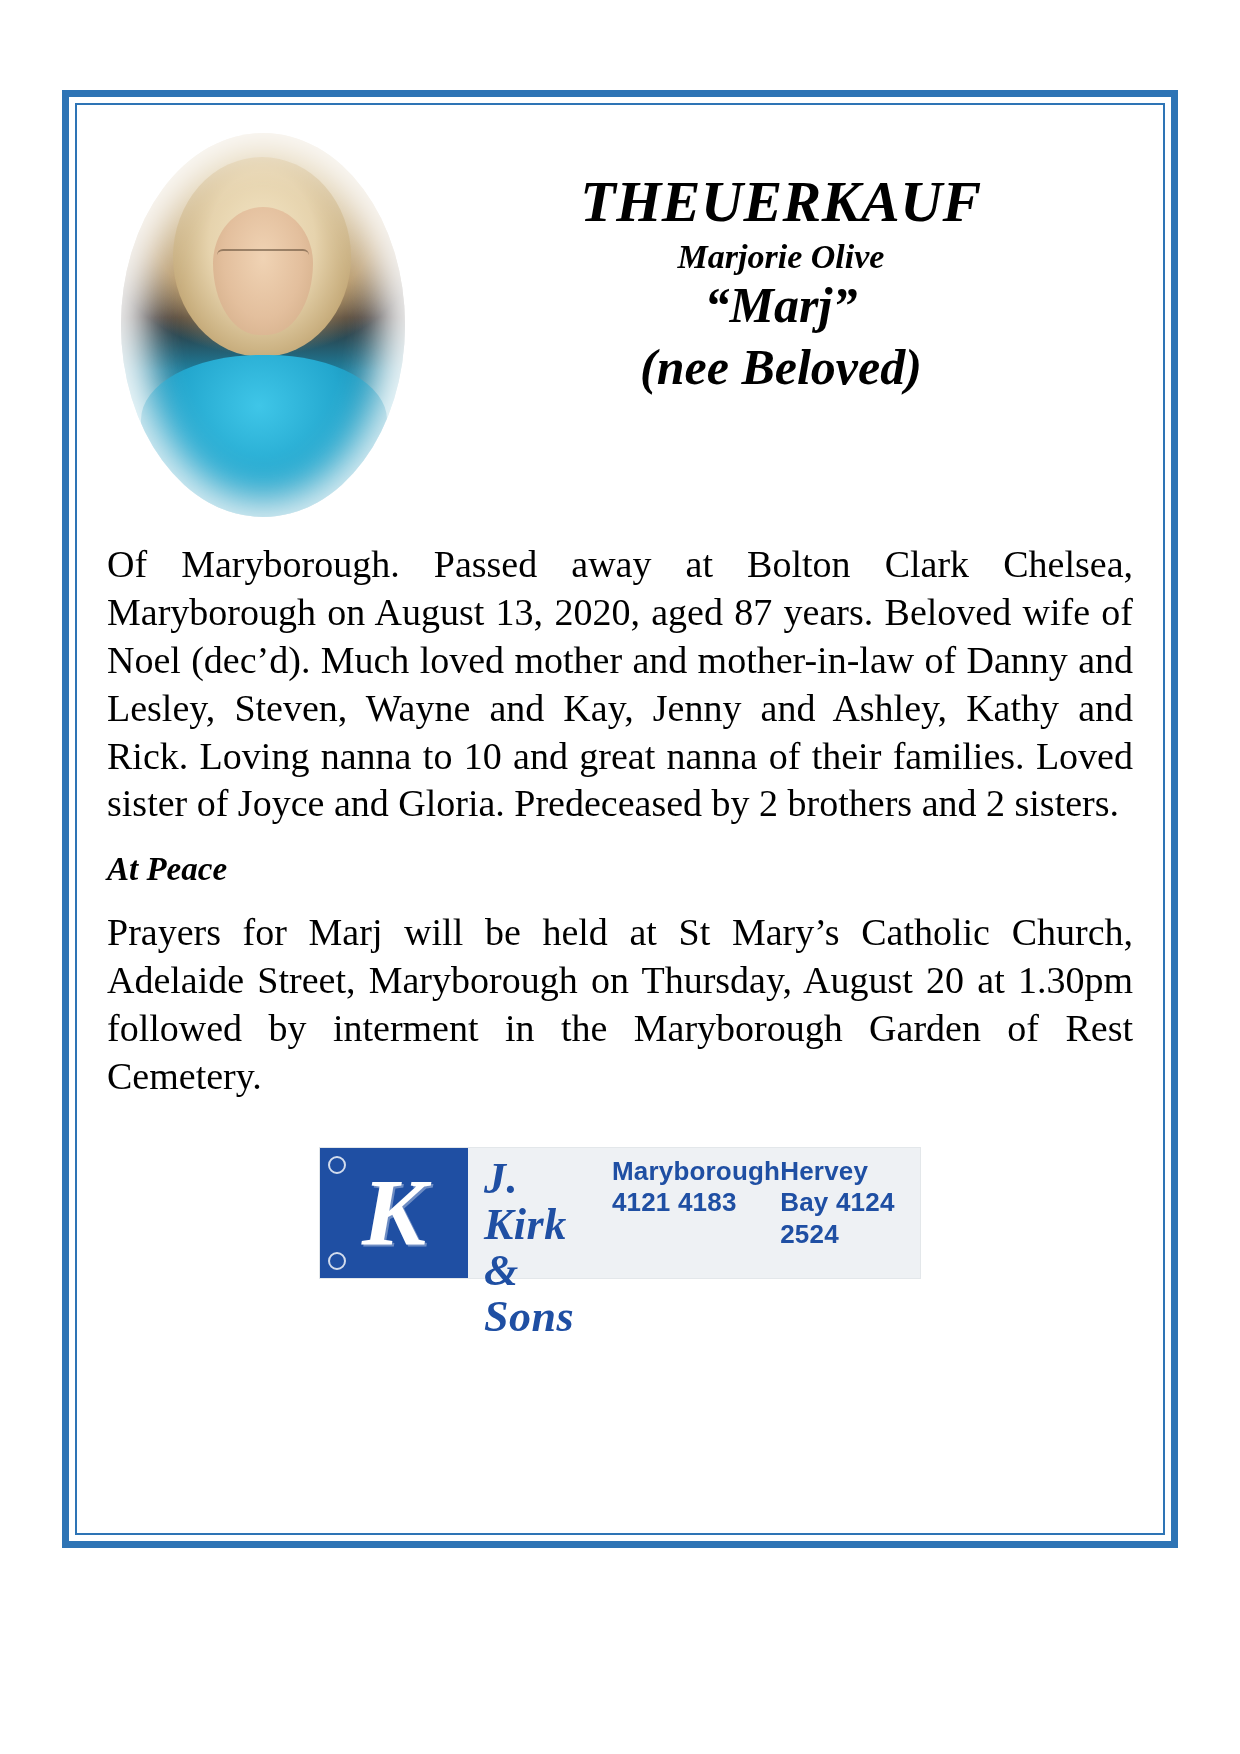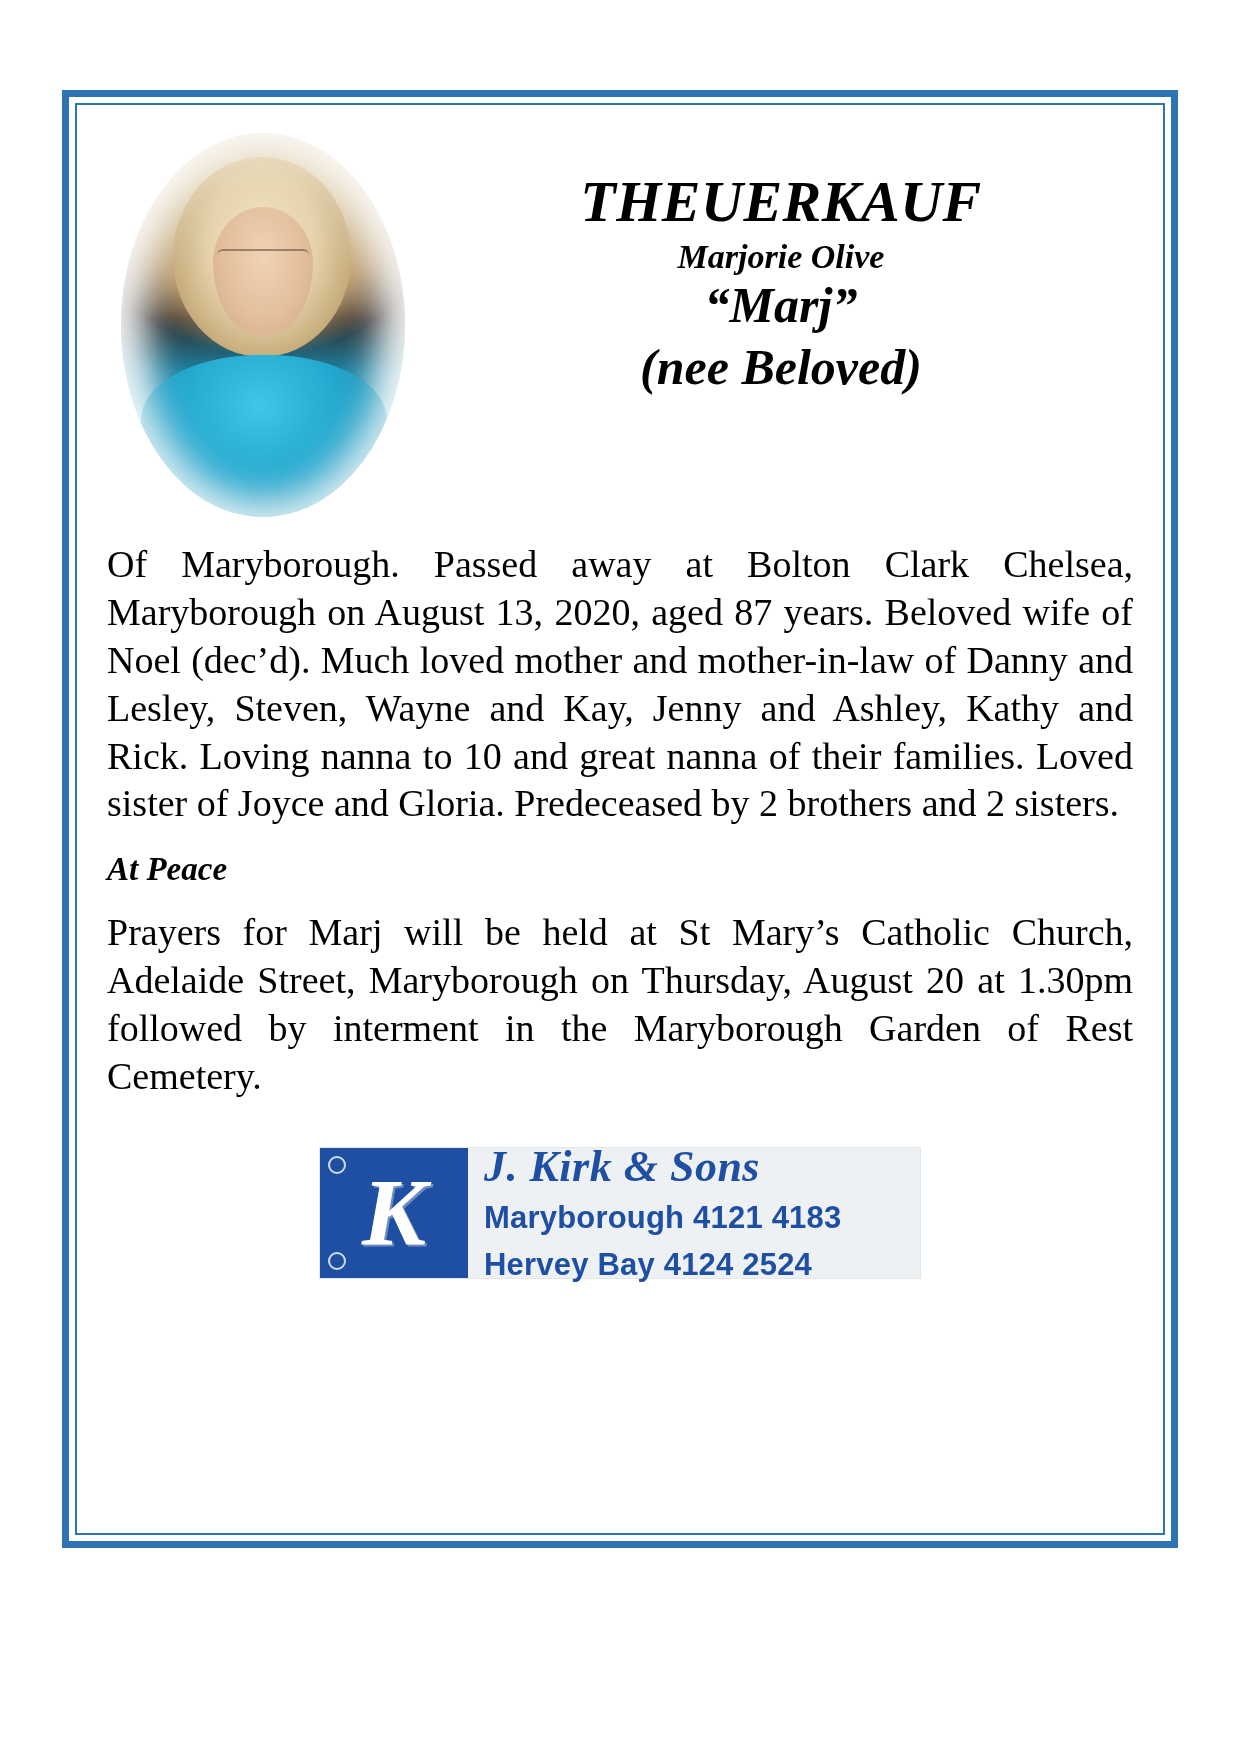--- a/index.html
+++ b/index.html
@@ -217,35 +217,34 @@
     height: 14px;
     border: 2px solid rgba(255,255,255,0.8);
     border-radius: 50%;
   }
   .logo-mark .corner.tl { left: 8px; top: 8px; }
   .logo-mark .corner.bl { left: 8px; bottom: 8px; }
   .logo-text {
     flex: 1;
     padding: 8px 12px 6px 16px;
     display: flex;
-    flex-direction: column;
+    flex-direction: row;
     justify-content: center;
     color: #1f4fa3;
-    gap: 9px;
   }
   .logo-name {
     font-size: 44px;
     font-style: italic;
     font-weight: bold;
     line-height: 1.05;
     letter-spacing: 0.5px;
   }
   .logo-line {
     font-family: "Liberation Sans", sans-serif;
-    font-size: 31px;
+    font-size: 26px;
     font-weight: bold;
     line-height: 1.22;
     letter-spacing: 0.2px;
   }
 </style>
 </head>
 <body>
 
 <div class="notice-frame">
   <div class="notice-inner">

